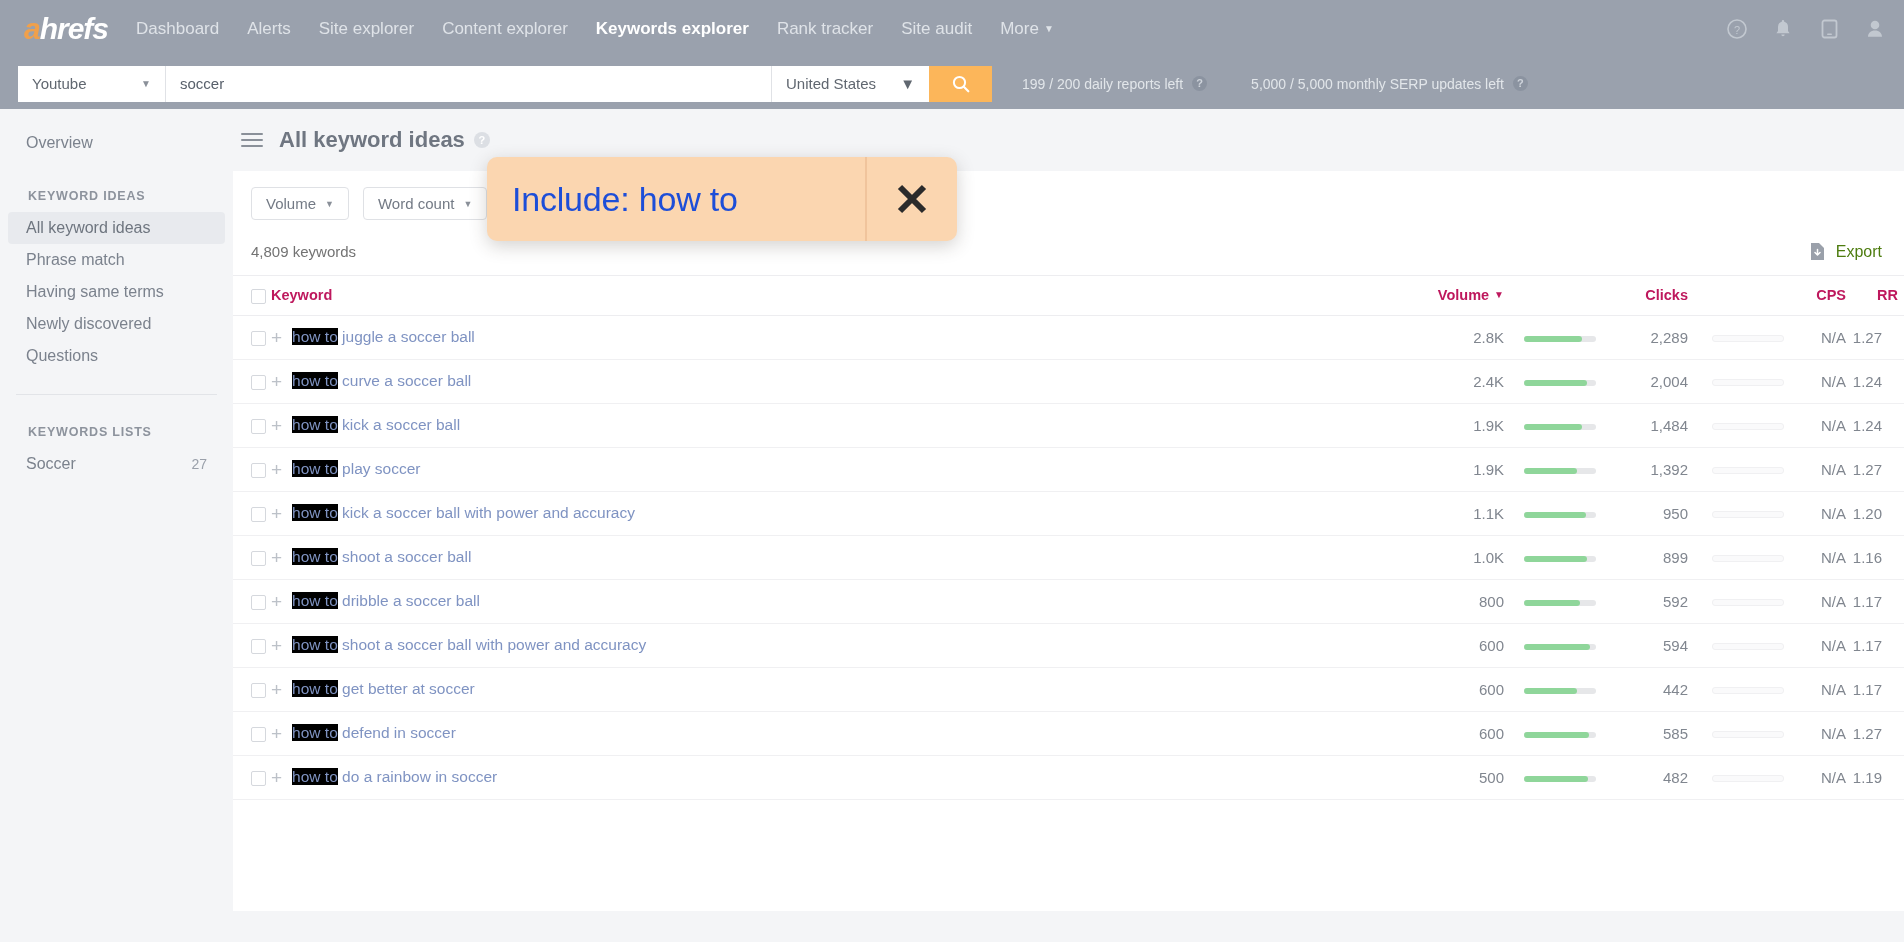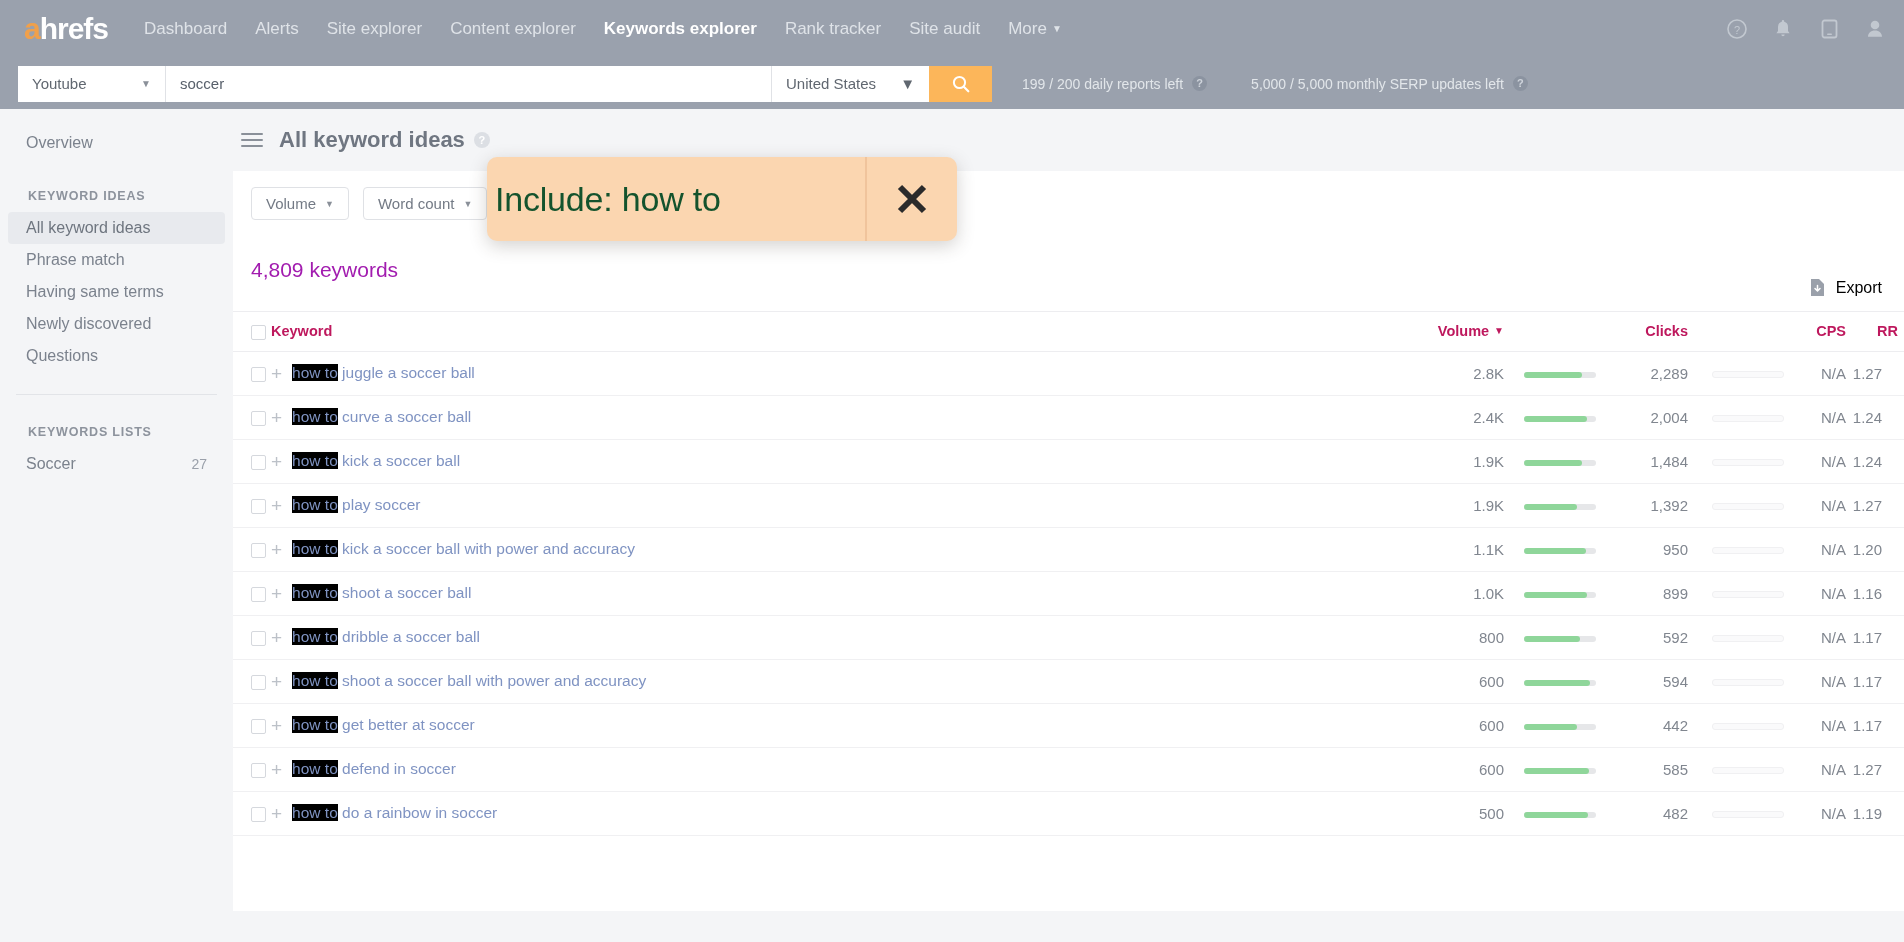--- a/index.html
+++ b/index.html
@@ -9,21 +9,21 @@
     background: #f4f5f7;
     overflow: hidden;
   }
 
   
   .topnav {
     height: 58px; background: #9aa1ad;
     display: flex; align-items: center; padding: 0 24px;
     position: relative;
   }
-  .logo { font-size: 30px; font-weight: 700; letter-spacing: -1px; color: #ffffff; margin-right: 36px; }
+  .logo { font-size: 30px; font-weight: 700; letter-spacing: -1px; color: #ffffff; margin-right: 28px; font-style: italic; }
   .logo .a { color: #f0a04b; }
   .navlinks { display: flex; align-items: center; gap: 28px; }
   .navlink { color: #dfe3e8; font-size: 17px; cursor: pointer; white-space: nowrap; }
   .navlink.active { color: #ffffff; font-weight: 600; }
   .caret { display: inline-block; margin-left: 5px; font-size: 10px; vertical-align: 2px; }
   .nav-right { position: absolute; right: 18px; display: flex; align-items: center; gap: 24px; }
   .nicon { width: 22px; height: 22px; color: #c2c8d0; display: flex; align-items: center; justify-content: center; cursor: pointer; }
   .nicon svg { display: block; }
 
   
@@ -102,22 +102,22 @@
     height: 33px; border: 1px solid #dfe1e5; border-radius: 4px;
     background: #fff; padding: 0 14px; display: flex; align-items: center; gap: 9px;
     font-size: 15px; color: #737a85; cursor: pointer; white-space: nowrap;
   }
   .fbtn .tri { font-size: 9px; color: #8a9099; }
 
   .countrow {
     display: flex; align-items: center; justify-content: space-between;
     padding: 6px 22px 14px 18px;
   }
-  .kwcount { font-size: 21px; color: #a21caf; }
-  .export { display: flex; align-items: center; gap: 10px; font-size: 16px; color: #000000; cursor: pointer; margin-top: 36px; }
+  .kwcount { font-size: 15px; color: #737373; }
+  .export { display: flex; align-items: center; gap: 10px; font-size: 16px; color: #4d7c0f; cursor: pointer; }
   .export-ic { width: 17px; height: 19px; }
 
   table { width: 100%; border-collapse: collapse; table-layout: fixed; }
   thead th {
     font-size: 14.5px; font-weight: 700; color: #be185d;
     border-top: 1px solid #ededf0; border-bottom: 1px solid #ededf0;
     padding: 11px 0; text-align: right;
   }
   th.c-check { width: 34px; text-align: left; padding-left: 18px; }
   th.c-kw { text-align: left; padding-left: 4px; }
@@ -146,22 +146,22 @@
   
   .callout {
     position: absolute; left: 254px; top: 48px;
     width: 470px; height: 84px;
     background: #fbd6b0; border-radius: 10px;
     display: flex; align-items: stretch;
     box-shadow: 0 5px 18px rgba(60,50,40,0.22);
     z-index: 30;
   }
   .callout-text {
-    flex: 1; display: flex; align-items: center; padding-left: 8px;
-    font-size: 34px; color: #14532d; letter-spacing: -0.2px;
+    flex: 1; display: flex; align-items: center; padding-left: 25px;
+    font-size: 34px; color: #1d4ed8; letter-spacing: -0.2px;
   }
   .callout-close {
     width: 92px; border-left: 2px solid #f0c49c;
     display: flex; align-items: center; justify-content: center; cursor: pointer;
   }
   .callout-close svg { display: block; }
 </style>
 </head>
 <body>
 

